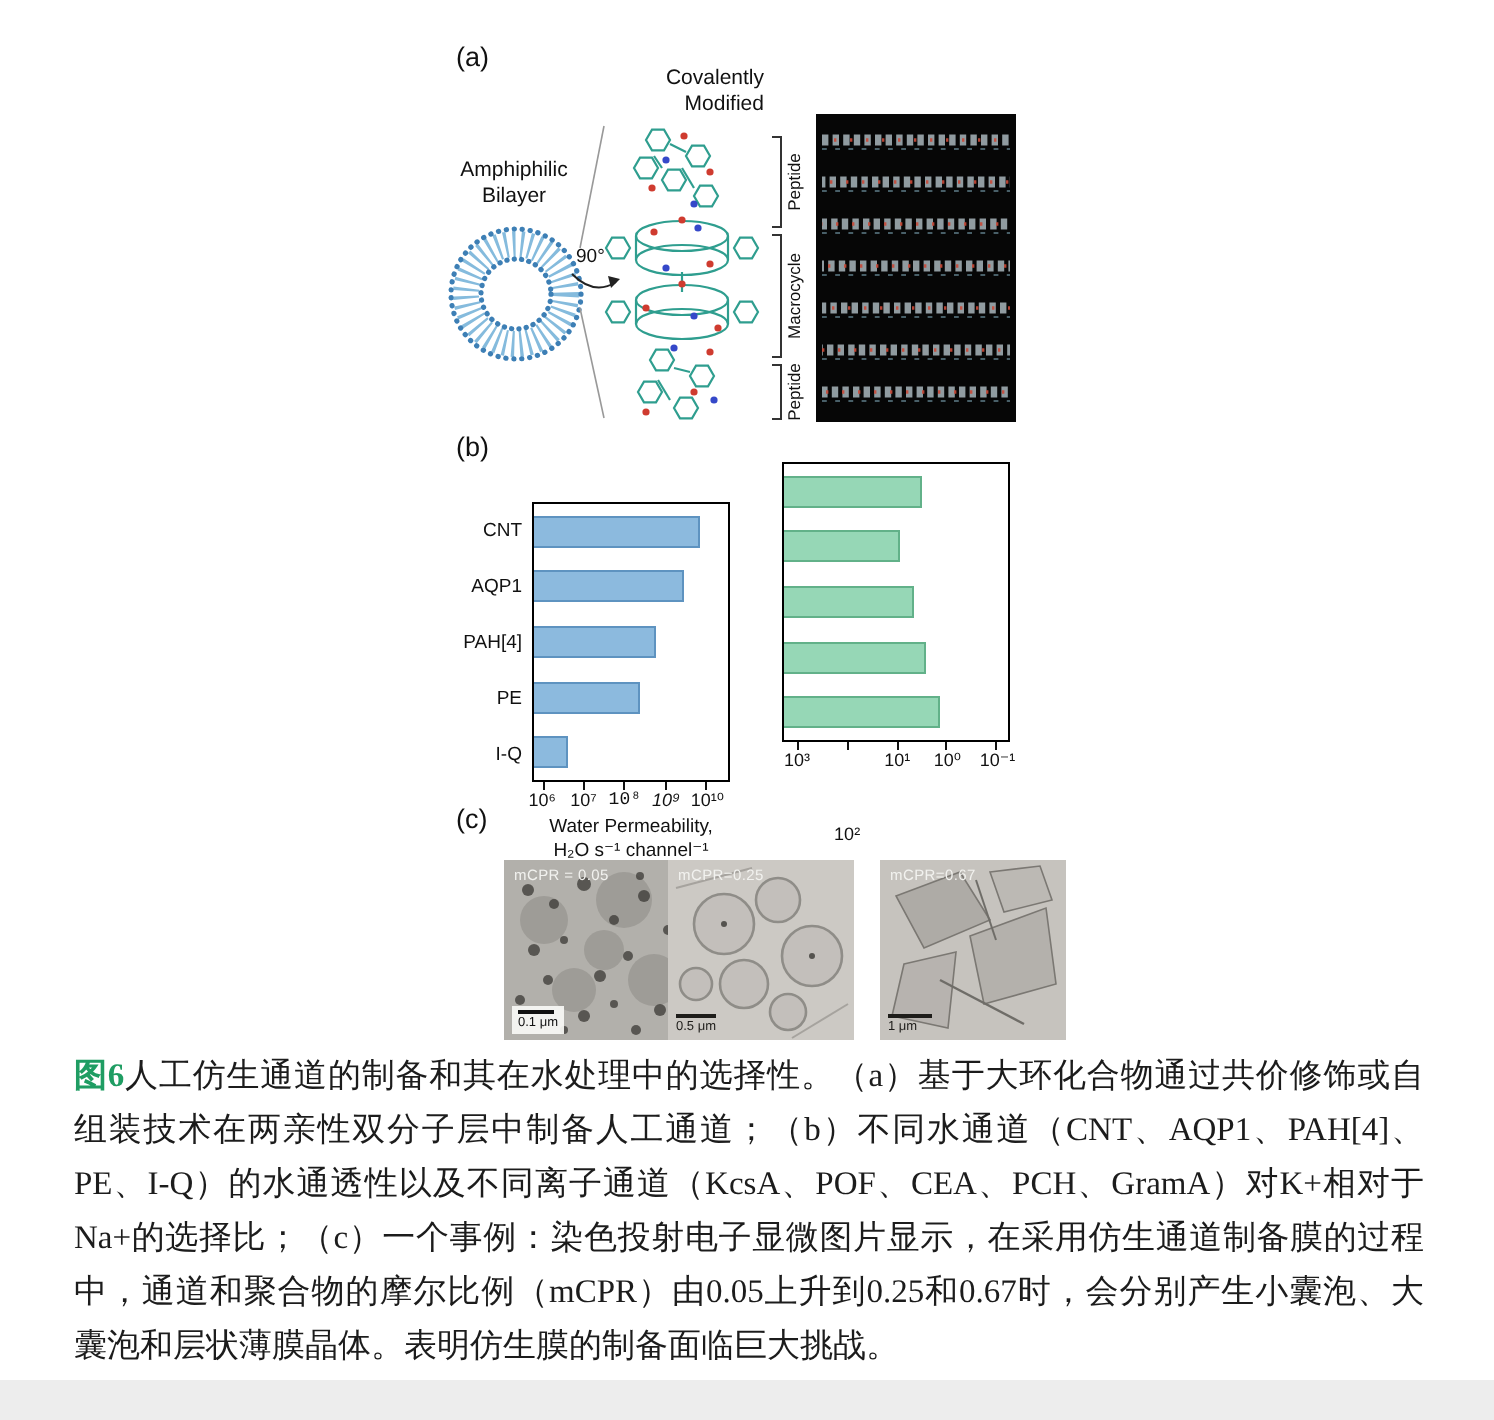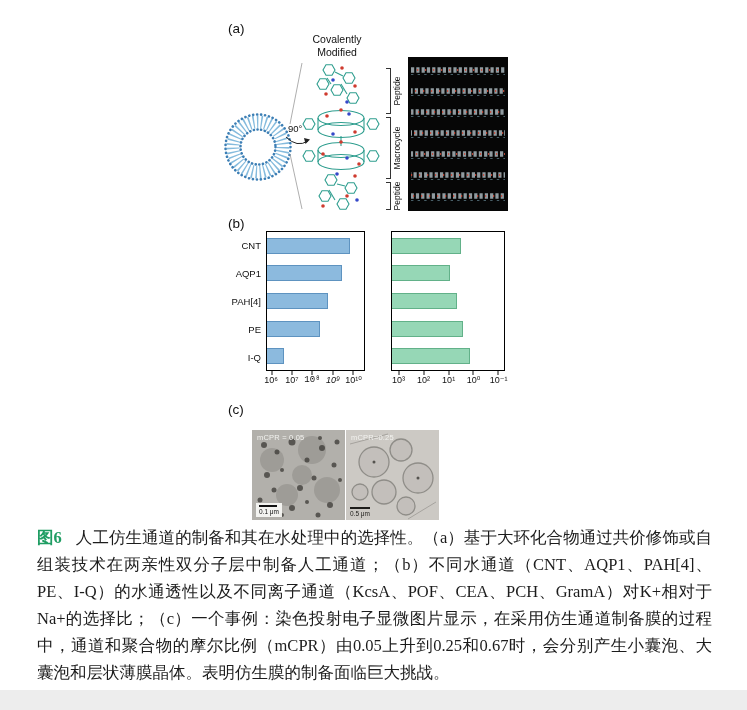--- a/index.html
+++ b/index.html
@@ -49,32 +49,34 @@
   .scalebox .sbar{height:2px;background:#111;margin-bottom:2px;}
   .scalebox.boxed{background:rgba(248,248,245,0.92);padding:2px 3px;}
   .scalebox.dark{color:#1e1d1a;}
   .scalebox.dark .sbar{background:#1e1d1a;}
   
   .caption{
     position:absolute;left:37px;top:524px;width:675px;margin:0;
     font-family:"Liberation Serif","DejaVu Serif",serif;
     font-size:16.5px;line-height:27px;text-align:justify;color:#1c1c1c;
   }
-  .fig-num{font-weight:bold;margin-right:14px;}
+  .fig-num{font-weight:bold;}
   .page-bottom{position:absolute;left:0;top:690px;width:747px;height:20px;background:#ededed;}
 </style>
 </head>
 <body>
 
 <div class="abs" style="left:0;top:0;width:747px;height:710px;">
 
   <span class="abs panel-label" style="left:228px;top:21px;">(a)</span>
 
-  <div class="abs fig-text" style="left:292px;top:33px;width:90px;">Covalently
+  <div class="abs fig-text" style="left:292px;top:33px;width:90px;text-align:right;">Covalently
 Modified</div>
+  <div class="abs fig-text" style="left:213px;top:79px;width:88px;">Amphiphilic
+Bilayer</div>
 
   <svg class="abs" style="left:221px;top:110px;" width="74" height="74" viewBox="0 0 74 74">
     <circle cx="37" cy="37" r="25" fill="none" style="stroke:var(--bilayer-blue,#85bbdd)" stroke-width="13" stroke-dasharray="1.4 2.6"></circle>
     <circle cx="37" cy="37" r="32.5" fill="none" style="stroke:var(--bilayer-blue-dark,#3d7fb5)" stroke-width="2.6" stroke-dasharray="0.1 3.9" stroke-linecap="round"></circle>
     <circle cx="37" cy="37" r="17.5" fill="none" style="stroke:var(--bilayer-blue-dark,#3d7fb5)" stroke-width="2.6" stroke-dasharray="0.1 3.6" stroke-linecap="round"></circle>
   </svg>
 
   <span class="abs" style="left:288px;top:123px;font-size:9.5px;">90°</span>
   <svg class="abs" style="left:284px;top:135px;" width="28" height="13" viewBox="0 0 28 13">
     <path d="M2,2 Q13,13 24,6" fill="none" stroke="#222" stroke-width="1"></path>
@@ -170,21 +172,21 @@
       <line x1="3" y1="118" x2="97" y2="118" stroke="#c94a38" stroke-width="1.8" stroke-dasharray="1.2 6.8" opacity="0.9"></line>
       <line x1="3" y1="122.5" x2="97" y2="122.5" stroke="#7fa8b8" stroke-width="1.1" stroke-dasharray="2.4 4.2" opacity="0.55"></line>
       <line x1="3" y1="139" x2="97" y2="139" stroke="#a9b6bc" stroke-width="5.5" stroke-dasharray="3.2 2.1" stroke-dashoffset="0.4" opacity="0.85"></line>
       <line x1="3" y1="139" x2="97" y2="139" stroke="#c94a38" stroke-width="1.8" stroke-dasharray="1.2 6.8" stroke-dashoffset="6" opacity="0.9"></line>
       <line x1="3" y1="143.5" x2="97" y2="143.5" stroke="#7fa8b8" stroke-width="1.1" stroke-dasharray="2.4 4.2" opacity="0.55"></line>
     </g>
   </svg>
 
   <span class="abs panel-label" style="left:228px;top:216px;">(b)</span>
 
-  <div class="chart labels-left" id="chart-water" style="left:222px;">
+  <div class="chart labels-left" id="chart-water" style="left:222px;margin-top:20px;">
     <div class="cat-labels">
         <div class="cat-label">CNT</div>
         <div class="cat-label">AQP1</div>
         <div class="cat-label">PAH[4]</div>
         <div class="cat-label">PE</div>
         <div class="cat-label">I-Q</div>
       </div>
     <div class="plot-wrap">
       <div class="plot">
           <div class="bar-row">
@@ -208,20 +210,22 @@
           <span class="tick-mark" style="left: 67.7083%;"></span>
           <span class="tick-mark" style="left: 88.5417%;"></span>
         </div>
       <div class="ticks">
           <span class="tick-label" style="left: 5.20833%;">10⁶</span>
           <span class="tick-label" style="left: 26.0417%;">10⁷</span>
           <span class="tick-label" style="left: 46.875%; font-family: Liberation Mono, monospace;">10⁸</span>
           <span class="tick-label" style="left: 67.7083%; font-style: italic;">10⁹</span>
           <span class="tick-label" style="left: 88.5417%;">10¹⁰</span>
         </div>
+      <div class="xlabel">Water Permeability,
+H₂O s⁻¹ channel⁻¹</div>
     </div>
   </div>
 
   <div class="chart labels-right" id="chart-ion" style="left:391px;">
     <div class="plot-wrap">
       <div class="plot">
           <div class="bar-row">
             <div class="bar" style="width: 61.4%; background: rgb(150, 215, 182); border-color: rgb(98, 177, 137);"></div>
           </div>
           <div class="bar-row">
@@ -237,21 +241,21 @@
             <div class="bar" style="width: 69.3%; background: rgb(150, 215, 182); border-color: rgb(98, 177, 137);"></div>
           </div>
           <span class="tick-mark" style="left: 6.59341%;"></span>
           <span class="tick-mark" style="left: 28.5714%;"></span>
           <span class="tick-mark" style="left: 50.5495%;"></span>
           <span class="tick-mark" style="left: 72.5275%;"></span>
           <span class="tick-mark" style="left: 94.5055%;"></span>
         </div>
       <div class="ticks">
           <span class="tick-label" style="left: 6.59341%;">10³</span>
-          <span class="tick-label" style="left: 28.5714%;">10²</span>
+          <span class="tick-label" style="left: 28.5714%; margin-top: 37px;">10²</span>
           <span class="tick-label" style="left: 50.5495%;">10¹</span>
           <span class="tick-label" style="left: 72.5275%;">10⁰</span>
           <span class="tick-label" style="left: 94.5055%;">10⁻¹</span>
         </div>
     </div>
   </div>
 
   <span class="abs panel-label" style="left:228px;top:402px;">(c)</span>
 
   <div class="micrograph" style="left:252px;text-align:center;">
@@ -287,21 +291,21 @@
           <circle cx="30" cy="85" r="2"></circle>
       </g>
     </svg>
     <span class="tag">mCPR = 0.05</span>
     <div class="scalebox boxed">
       <div class="sbar" style="width:18px;"></div>
       <span>0.1 μm</span>
     </div>
   </div>
 
-  <div class="micrograph" style="left:346px;">
+  <div class="micrograph" style="left:334px;">
     <svg width="93" height="90" viewBox="0 0 93 90">
       <rect width="93" height="90" fill="#ccc9c4"></rect>
       <g stroke="#8f8d88" stroke-width="1.3" fill="#9b9893" fill-opacity="0.18">
         <circle cx="28" cy="32" r="15"></circle>
           <circle cx="55" cy="20" r="11"></circle>
           <circle cx="72" cy="48" r="15"></circle>
         <circle cx="38" cy="62" r="12"></circle>
           <circle cx="14" cy="62" r="8"></circle>
           <circle cx="60" cy="76" r="9"></circle>
       </g>
@@ -310,19 +314,37 @@
       <circle cx="28" cy="32" r="1.5" fill="#55534f"></circle>
         <circle cx="72" cy="48" r="1.5" fill="#55534f"></circle>
     </svg>
     <span class="tag">mCPR=0.25</span>
     <div class="scalebox dark">
       <div class="sbar" style="width:20px;"></div>
       <span>0.5 μm</span>
     </div>
   </div>
 
+  <div class="micrograph" style="left:440px;">
+    <svg width="93" height="90" viewBox="0 0 93 90">
+      <rect width="93" height="90" fill="#c6c3be"></rect>
+      <g stroke="#7b7873" stroke-width="0.8">
+        <polygon points="8,18 40,6 55,30 22,44" fill="#a8a5a0" fill-opacity="0.8"></polygon>
+        <polygon points="45,38 83,24 88,62 52,72" fill="#aeaba6" fill-opacity="0.75"></polygon>
+        <polygon points="12,52 38,46 34,84 6,78" fill="#b0ada8" fill-opacity="0.7"></polygon>
+        <polygon points="55,6 80,3 86,20 62,26" fill="#b4b1ac" fill-opacity="0.55"></polygon>
+      </g>
+      <line x1="30" y1="60" x2="72" y2="82" stroke="#6f6d68" stroke-width="1.2"></line>
+      <line x1="48" y1="10" x2="58" y2="40" stroke="#6f6d68" stroke-width="1"></line>
+    </svg>
+    <span class="tag">mCPR=0.67</span>
+    <div class="scalebox dark">
+      <div class="sbar" style="width:22px;"></div>
+      <span>1 μm</span>
+    </div>
+  </div>
 
   <p class="caption">
     <span class="fig-num" style="color: rgb(31, 157, 99);">图6</span><span>人工仿生通道的制备和其在水处理中的选择性。（a）基于大环化合物通过共价修饰或自组装技术在两亲性双分子层中制备人工通道；（b）不同水通道（CNT、AQP1、PAH[4]、PE、I-Q）的水通透性以及不同离子通道（KcsA、POF、CEA、PCH、GramA）对K+相对于Na+的选择比；（c）一个事例：染色投射电子显微图片显示，在采用仿生通道制备膜的过程中，通道和聚合物的摩尔比例（mCPR）由0.05上升到0.25和0.67时，会分别产生小囊泡、大囊泡和层状薄膜晶体。表明仿生膜的制备面临巨大挑战。</span>
   </p>
 
   <div class="page-bottom"></div>
 </div>
 
 </body></html>

